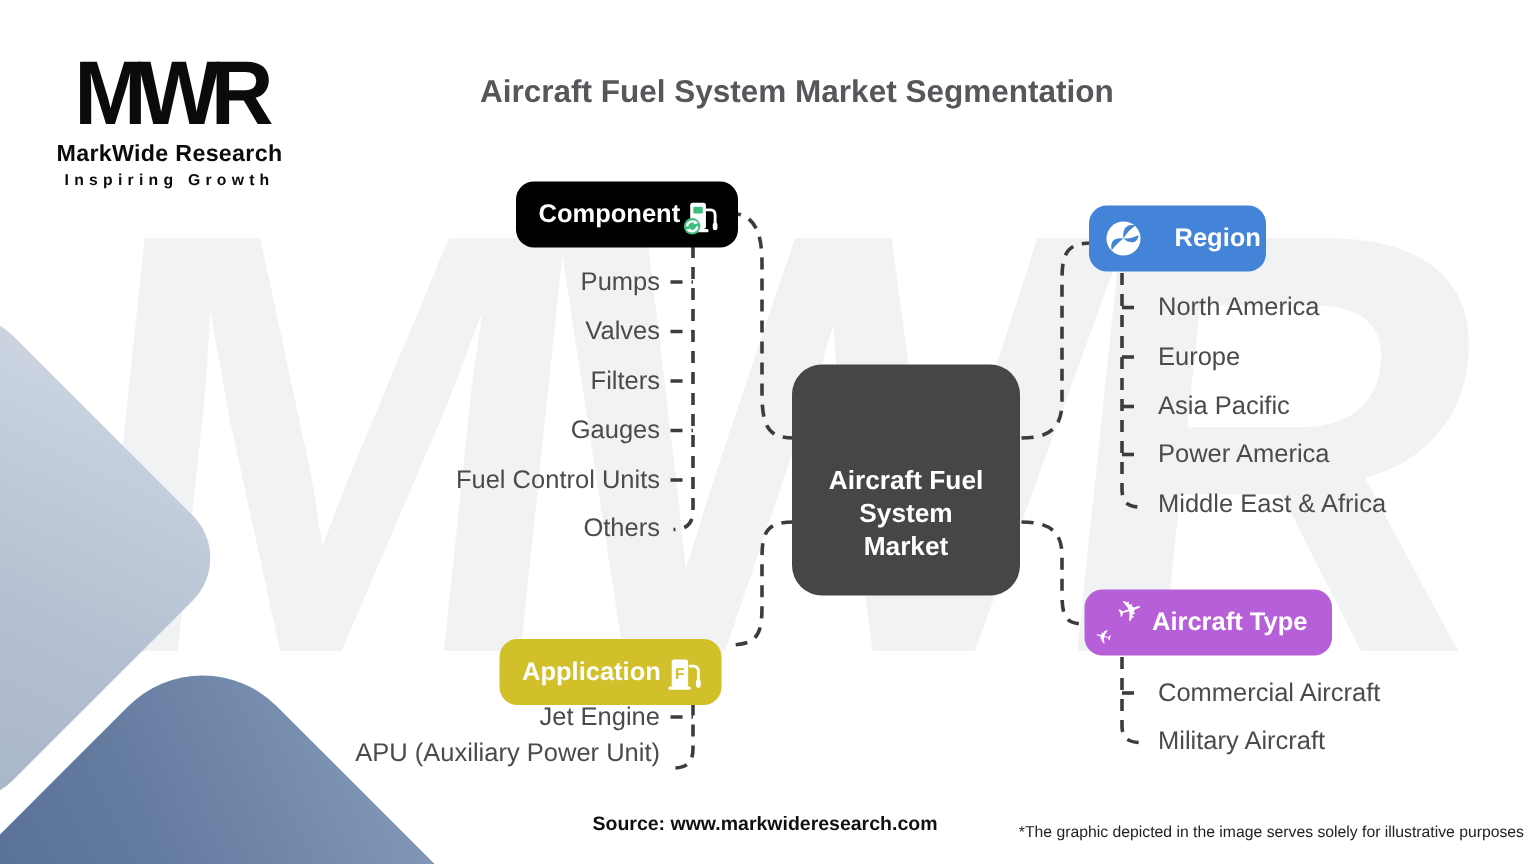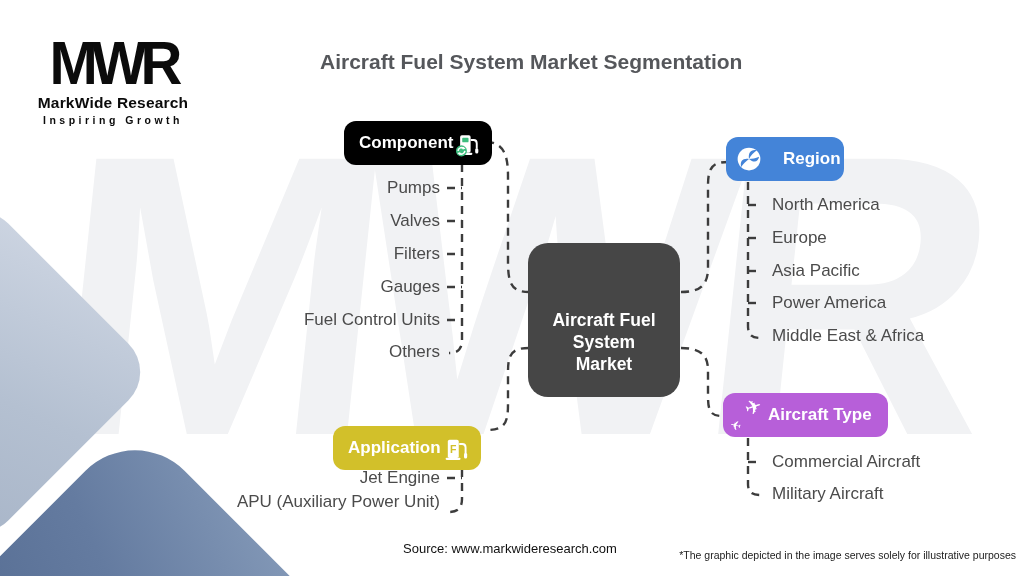--- a/index.html
+++ b/index.html
@@ -57,21 +57,21 @@
                  transform:scaleX(-1) rotate(-14deg);}
 
   
   .item{position:absolute;z-index:3;font-size:17px;color:#4b4b4b;transform:translateY(-50%);
         white-space:nowrap;}
   .item.l{right:584px;text-align:right;}
   .item.r{left:772px;text-align:left;}
 
   
   .footer-source{position:absolute;left:330px;top:541px;width:360px;z-index:3;text-align:center;
-                 font-size:13px;font-weight:normal;color:#101010;}
+                 font-size:13px;font-weight:bold;color:#101010;}
   .footer-disclaimer{position:absolute;right:8px;top:549px;z-index:3;font-size:10.5px;color:#222;margin-left:44px;}
 </style>
 </head>
 <body>
 
 <div class="canvas">
 
   <div class="watermark">MWR</div>
   <div class="shape shape-light"></div>
   <div class="shape shape-dark"></div>

